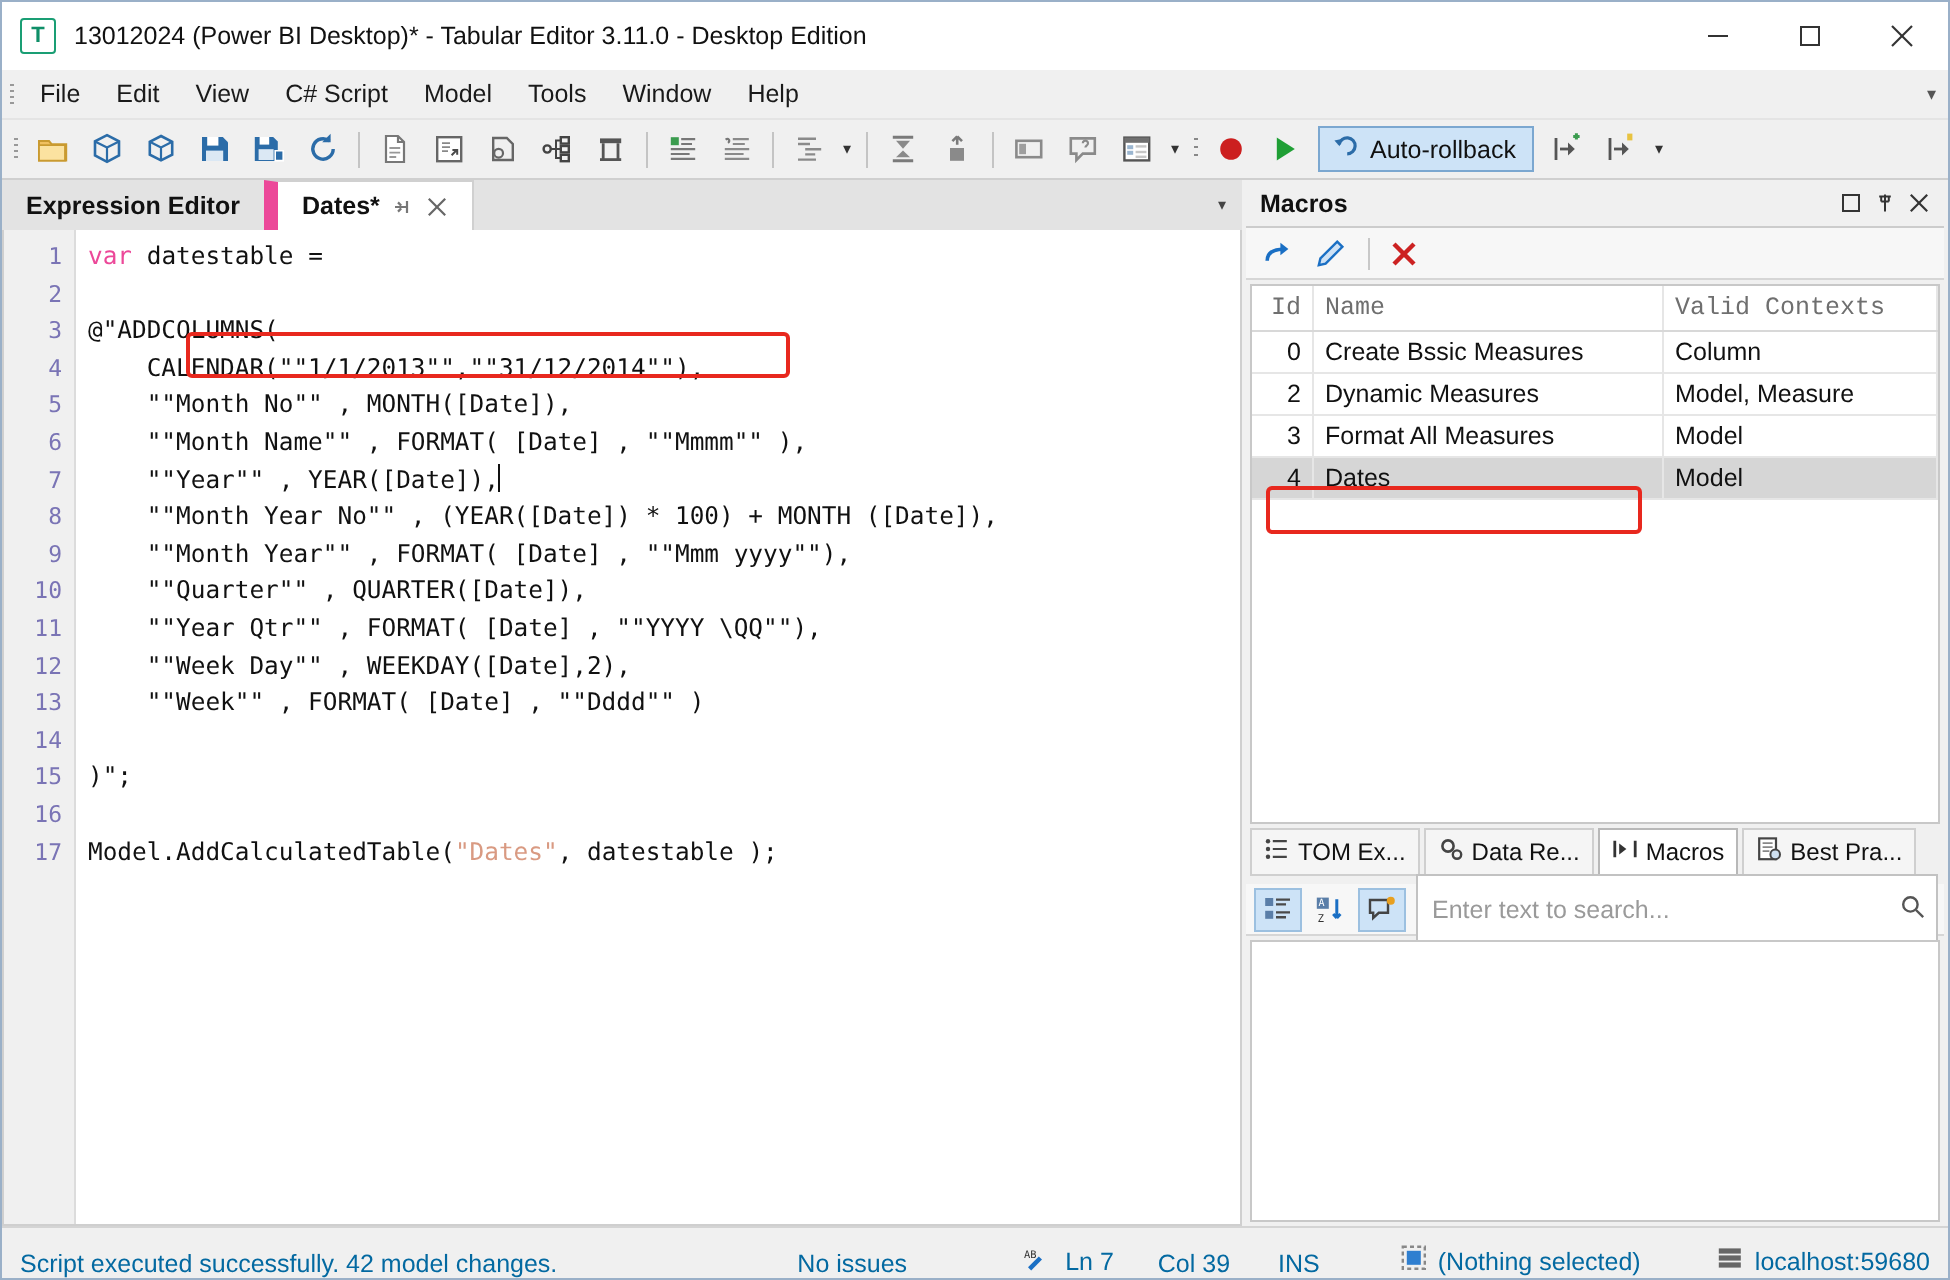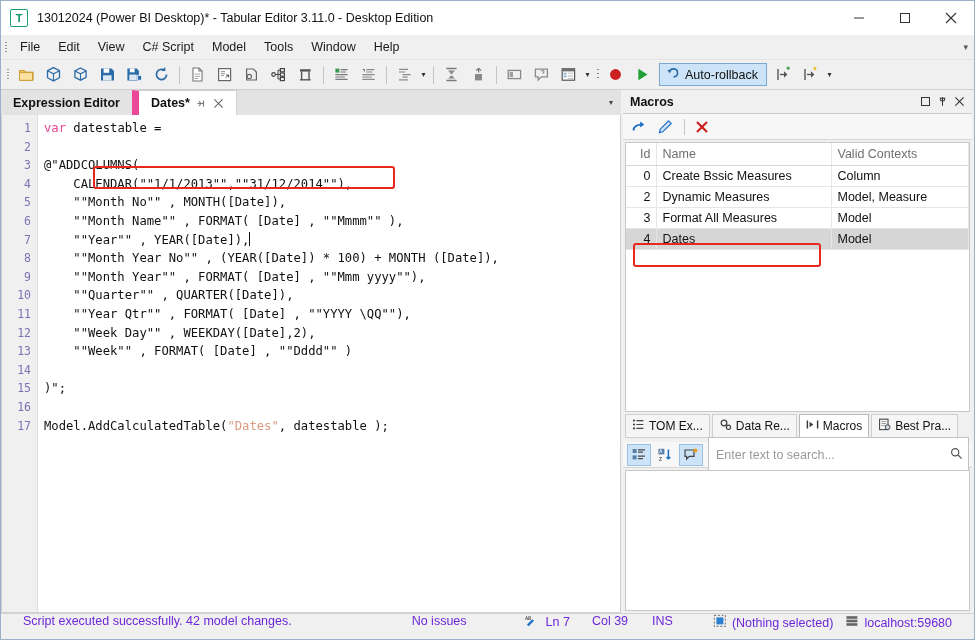--- a/index.html
+++ b/index.html
@@ -308,20 +308,21 @@
   }
   table.grid th {
     text-align: left;
     font-weight: normal;
     color: #6f6f6f;
     background: #ffffff;
     border-bottom: 1px solid #d8d8d8;
     border-right: 1px solid #e6e6e6;
     padding: 3px 6px;
     height: 22px;
+    font-family: Liberation Mono, monospace;
   }
   table.grid td {
     border-bottom: 1px solid #e6e6e6;
     border-right: 1px solid #e6e6e6;
     padding: 2px 6px;
     height: 21px;
     color: #111;
   }
   table.grid .col-id { width: 30px; text-align: right; padding-right: 5px; }
   table.grid .col-name { width: 175px; }
@@ -378,24 +379,24 @@
 
   .hsplit { height: 4px; flex: 0 0 4px; background: #f0f0f0; }
 
   
   .statusbar {
     height: 26px;
     flex: 0 0 26px;
     background: #f0f0f0;
     border-top: 1px solid #d4d4d4;
     display: flex;
-    align-items: flex-start;
+    align-items: flex-end;
     font-size: 12.5px;
-    color: #6d28d9;
-    padding: 0 22px;
+    color: #0369a1;
+    padding: 0 9px;
   }
   .sb-msg { flex: 0 0 auto; }
   .sb-seg { display: flex; align-items: center; gap: 5px; white-space: nowrap; }
   .sp-flex { flex: 1 1 auto; }
   svg { shape-rendering: geometricPrecision; }
 </style>
 </head>
 <body>
 
 <div id="app">

